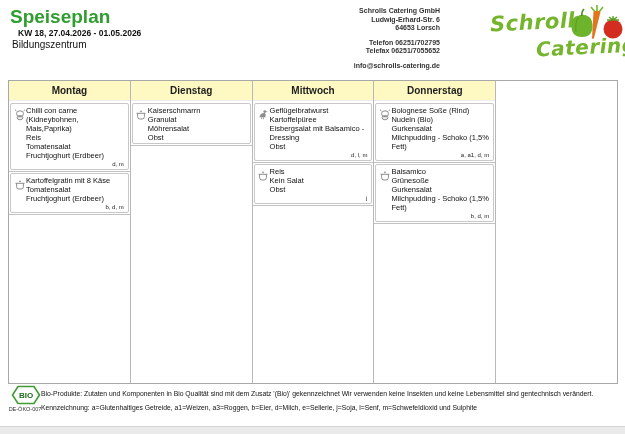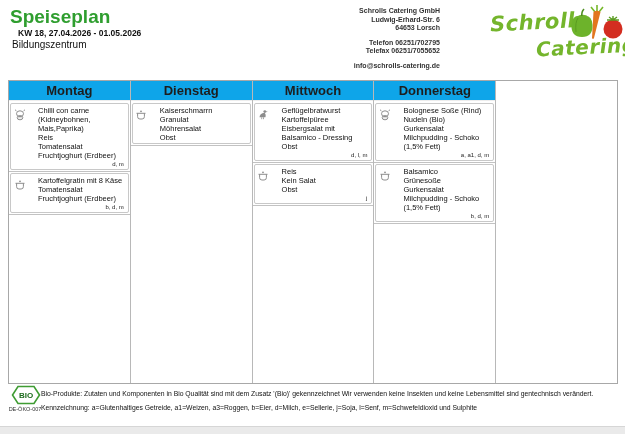--- a/index.html
+++ b/index.html
@@ -32,29 +32,29 @@
   .logo-veggies { position:absolute; left:80px; top:0px; }
 
   
   .menu-table {
     position:absolute; left:8px; top:80px; width:608px; height:302px;
     border:1px solid #a8a8a8; display:flex; background:#fff;
   }
   .day-col { flex:1 1 0; min-width:0; border-right:1px solid #b8b8b8; display:flex; flex-direction:column; }
   .day-col:last-child { border-right:none; }
   .day-header {
-    height:19px; flex:0 0 19px; background:#0ea5e9; border-bottom:1px solid #ededed;
+    height:19px; flex:0 0 19px; background:#fef9c3; border-bottom:1px solid #ededed;
     display:flex; align-items:center; justify-content:center;
-    font-size:13px; font-weight:700; color:#1d1d1d;
+    font-size:10px; font-weight:700; color:#1d1d1d;
   }
   .day-menu-stack { padding-top:1px; }
   .menu-cell { border-bottom:1px solid #c2c2c2; padding:1px; }
   .menu-card {
     border:1px solid #c8c8c8; border-radius:2px; background:#fff;
-    padding:2px 3px 1px 2px; display:flex; gap:12px;
+    padding:2px 3px 1px 2px; display:flex; gap:0;
   }
   .menu-icon { width:13px; flex:0 0 13px; padding-top:1px; text-align:center; }
   .menu-icon svg { display:inline-block; }
   .menu-body { flex:1 1 auto; min-width:0; }
   .menu-item { font-size:7.5px; line-height:9px; color:#111; }
   .allergen-codes { text-align:right; font-size:6px; line-height:7px; color:#222; margin-top:1px; padding-right:1px; }
 
   
   .bio-seal { position:absolute; left:11px; top:385px; }
   .bio-code { position:absolute; left:3px; top:406px; width:44px; text-align:center; font-size:5.5px; color:#333; }

